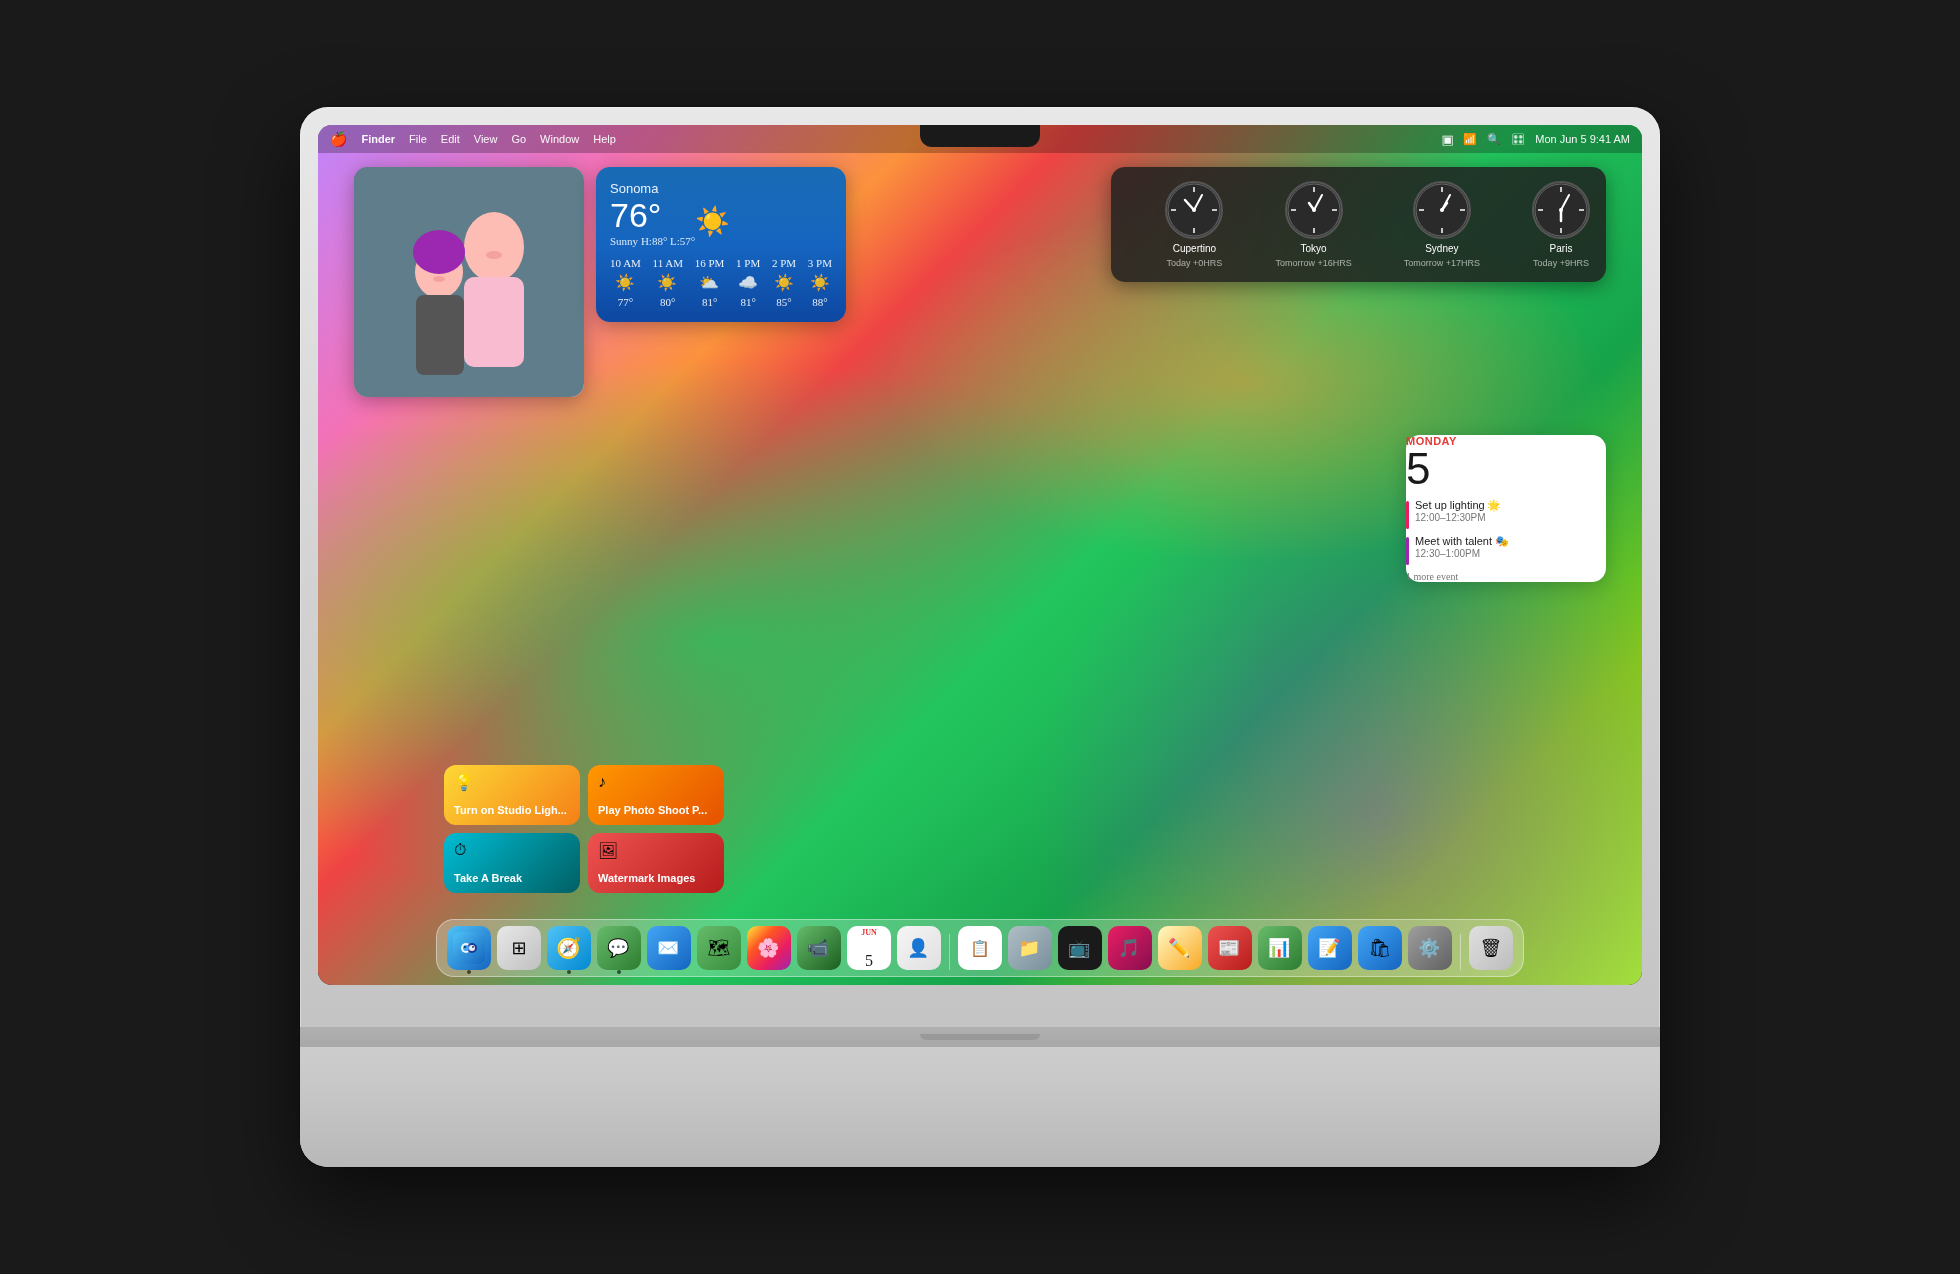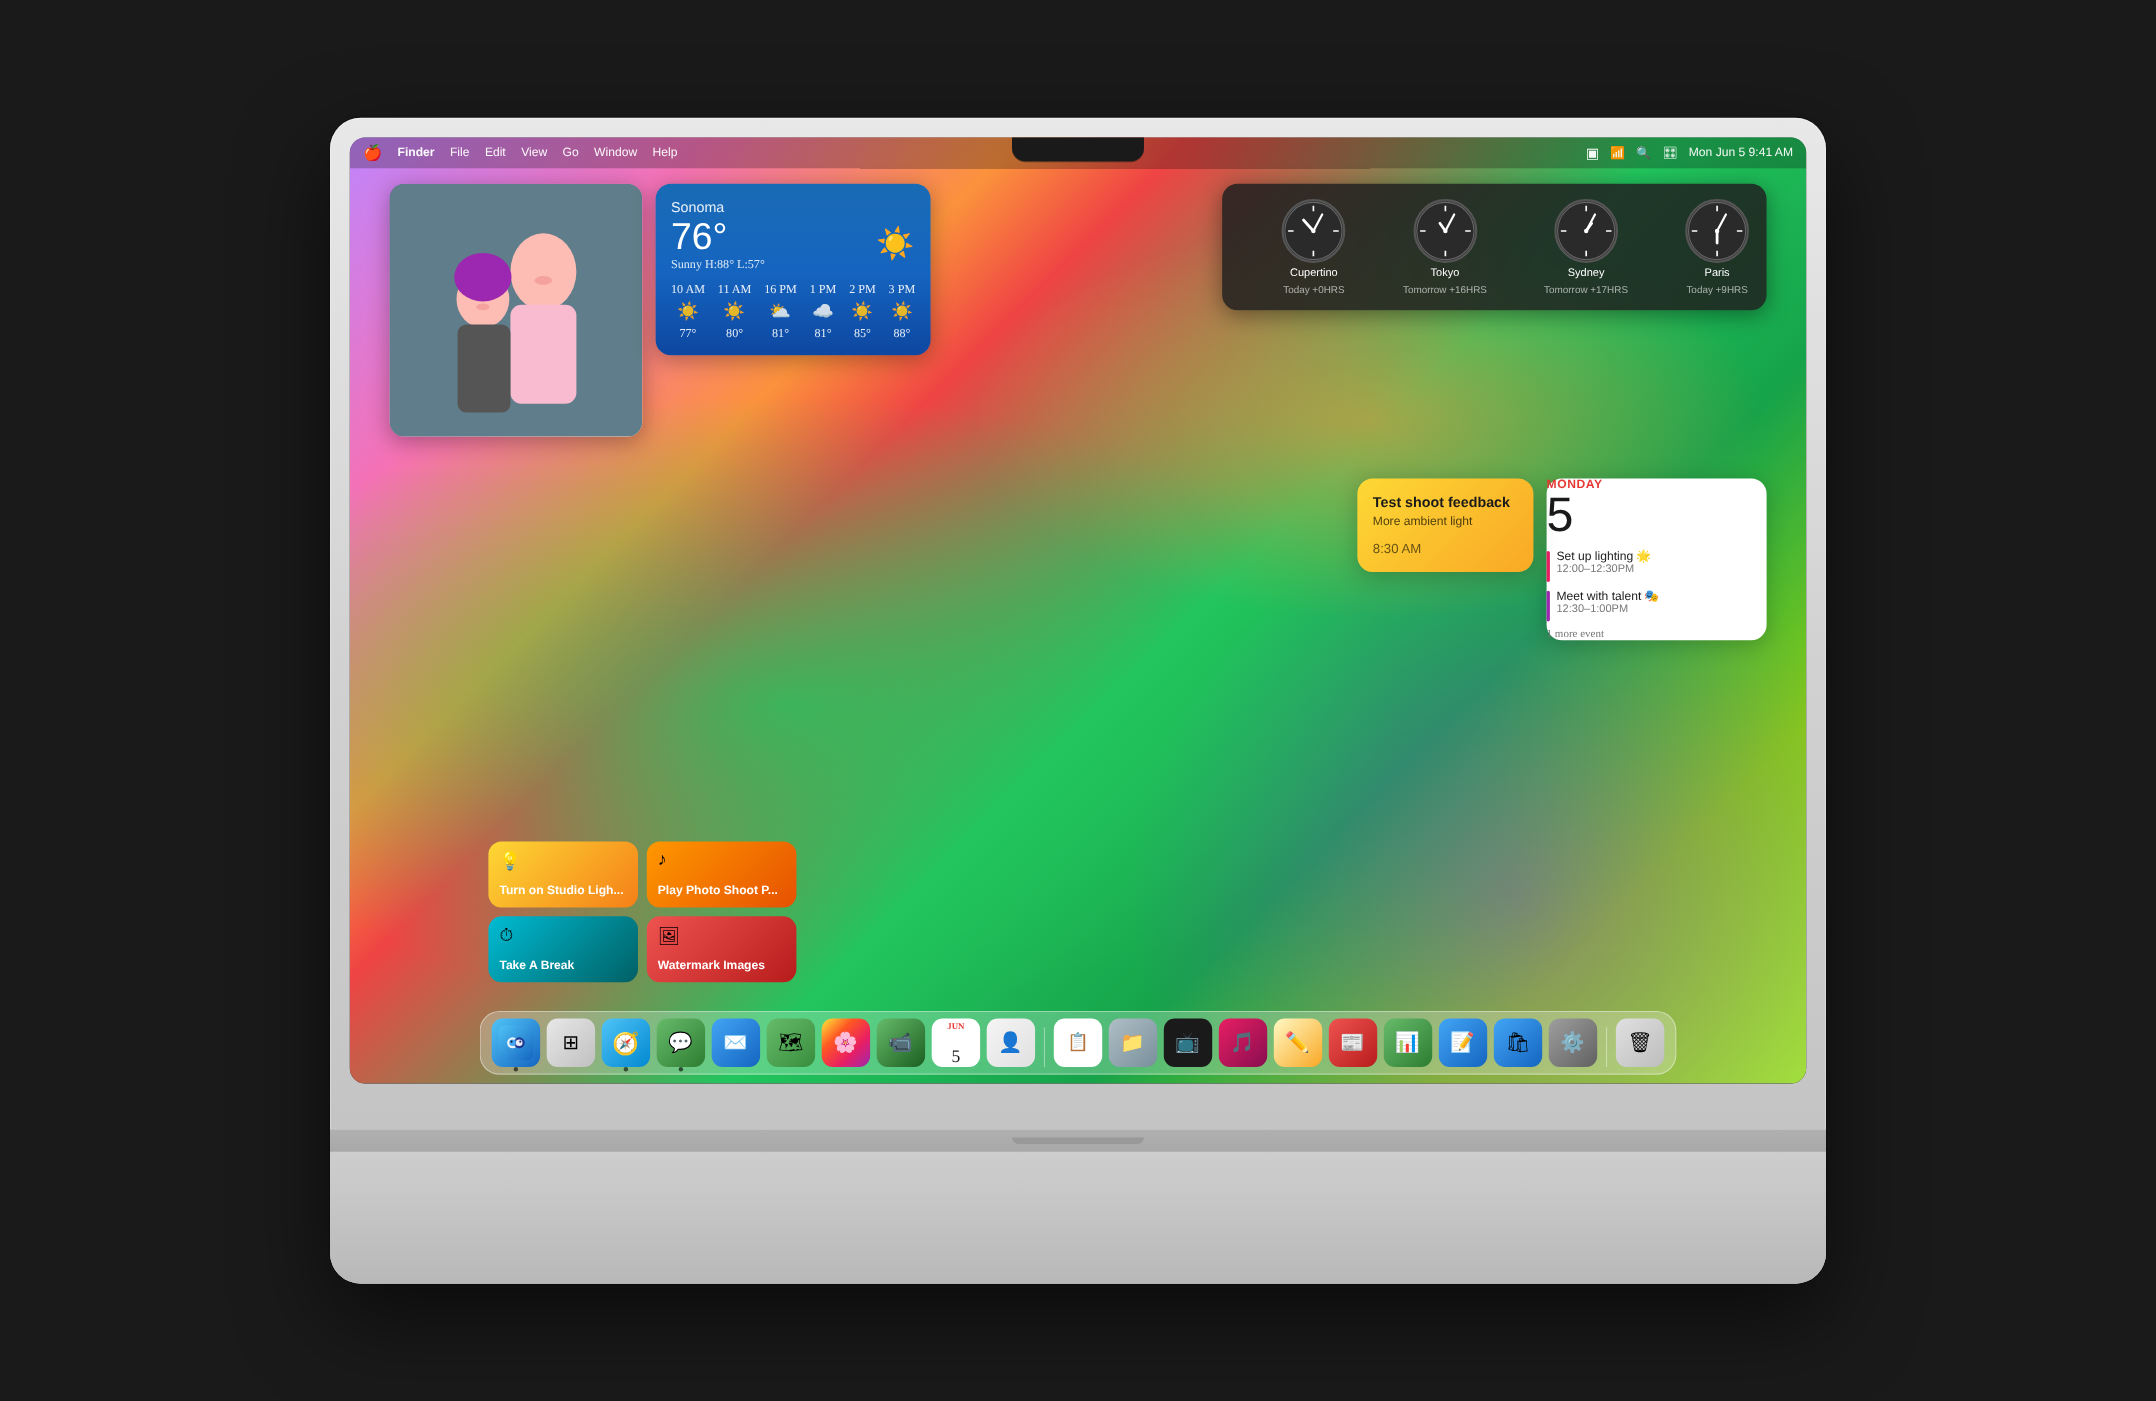--- a/index.html
+++ b/index.html
@@ -277,21 +277,21 @@
     }
 
     .weather-temp {
       font-size: 34px;
       font-family: -apple-system, sans-serif;
       font-weight: 200;
     }
 
     .weather-desc-row {
       display: flex;
-      justify-content: space-between;
+      justify-content: flex-start;
       align-items: center;
       margin-bottom: 10px;
     }
 
     .weather-hl {
       font-size: 11px;
       opacity: 0.85;
     }
 
     .weather-sun-icon {
@@ -740,25 +740,20 @@
           <div class="cal-event">
             <div class="cal-event-bar purple"></div>
             <div>
               <div class="cal-event-title">Meet with talent 🎭</div>
               <div class="cal-event-time">12:30–1:00PM</div>
             </div>
           </div>
           <div class="cal-more">1 more event</div>
         </div>
 
-        <div class="widget-note">
-          <div class="note-title">Test shoot feedback</div>
-          <div class="note-subtitle">More ambient light</div>
-          <div class="note-time">8:30 AM</div>
-        </div>
 
 
         <div class="widget-shortcuts">
           <div class="shortcut-btn yellow">
             <span class="shortcut-icon">💡</span>
             <span class="shortcut-label">Turn on Studio Ligh...</span>
           </div>
           <div class="shortcut-btn orange">
             <span class="shortcut-icon">♪</span>
             <span class="shortcut-label">Play Photo Shoot P...</span>

